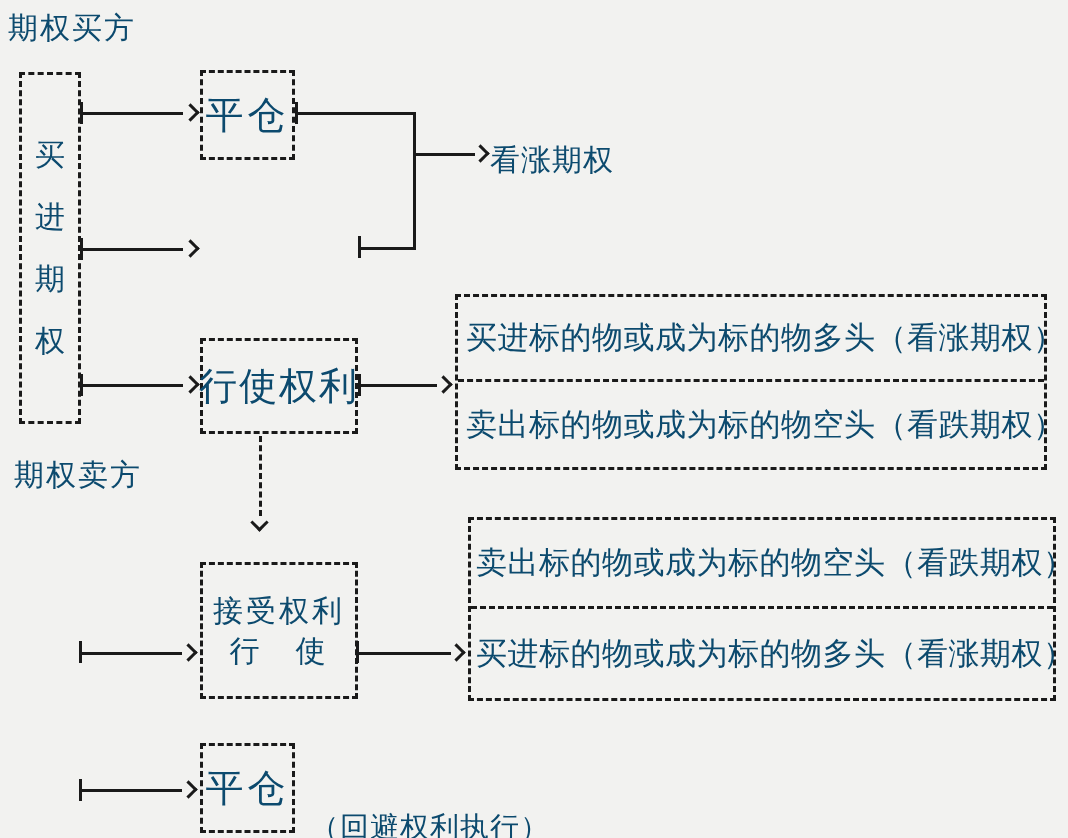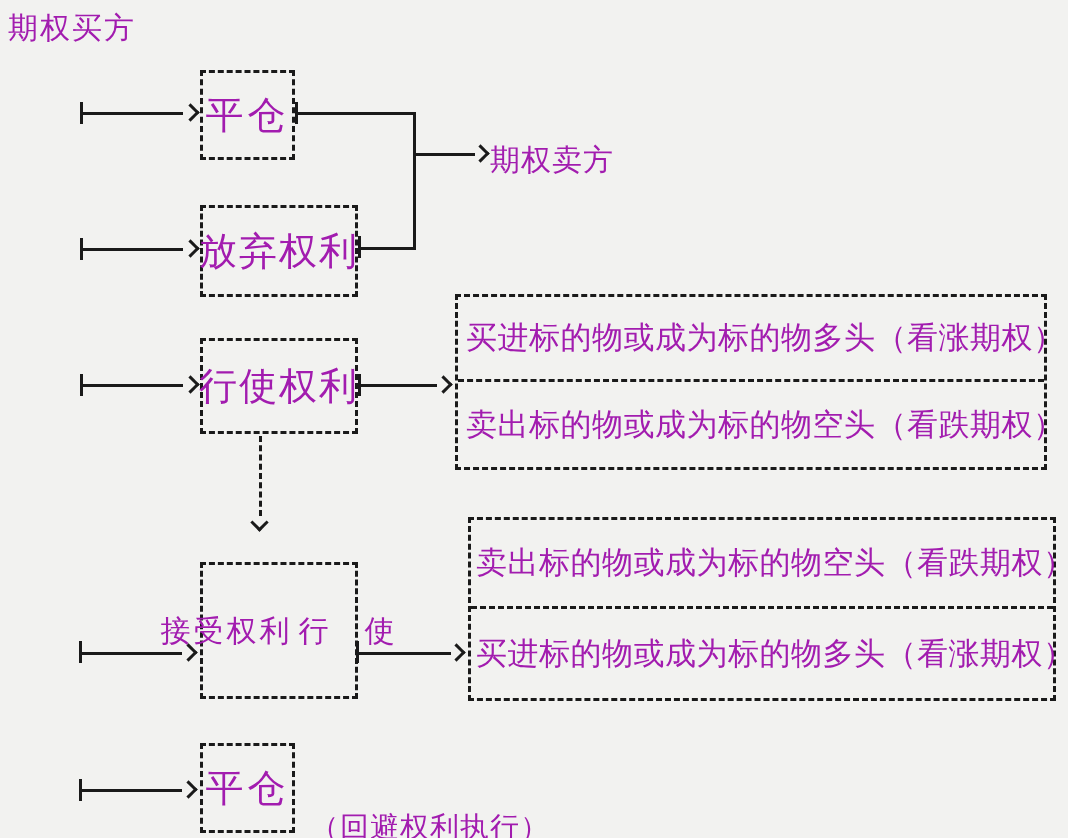--- a/index.html
+++ b/index.html
@@ -1,40 +1,40 @@
 <!DOCTYPE html>
 <html><head>
 <meta charset="utf-8">
 <style>
   html,body{margin:0;padding:0;}
   #canvas{
     position:relative;
     width:1068px;height:838px;
     background:#f2f2f0;
     font-family:"Liberation Serif","DejaVu Serif",serif;
-    color:#a21caf;
+    color:#0c4a6e;
     overflow:hidden;
   }
   .box{
     position:absolute;
     border:3px dashed #1a1a1a;
     box-sizing:border-box;
     display:flex;align-items:center;justify-content:center;
     background:transparent;
   }
   .lbl{position:absolute;font-size:30px;letter-spacing:2px;white-space:nowrap;}
   .vtext{
     width:34px;
     word-break:break-all;
     line-height:62px;
     font-size:30px;
     text-align:center;
   }
   .boxtext{font-size:38px;letter-spacing:4px;white-space:nowrap;}
-  .accept-lines{display:flex;flex-direction:row;align-items:center;gap:6px;}
+  .accept-lines{display:flex;flex-direction:column;align-items:center;gap:6px;}
   .accept-lines .l1,.accept-lines .l2{font-size:30px;letter-spacing:3px;white-space:nowrap;line-height:34px;}
   .orow{
     height:50%;display:flex;align-items:center;
     padding:0 6px 0 8px;box-sizing:border-box;
     font-size:31px;letter-spacing:0.5px;white-space:nowrap;
   }
   .orow.first{border-bottom:3px dashed #1a1a1a;}
   .hline{position:absolute;height:3px;background:#1a1a1a;}
   .vline{position:absolute;width:3px;background:#1a1a1a;}
   .vdash{position:absolute;width:0;border-left:3px dashed #1a1a1a;}
@@ -50,35 +50,36 @@
     transform:rotate(135deg);box-sizing:border-box;
   }
   .note{position:absolute;font-size:29px;letter-spacing:1px;white-space:nowrap;}
 </style>
 </head>
 <body>
 
 <div id="canvas">
 
   <div class="lbl" style="left:8px;top:8px;">期权买方</div>
+  <div class="lbl" style="left:14px;top:455px;">期权卖方</div>
 
+  <div class="box" style="left:19px;top:72px;width:62px;height:352px;">
+    <div class="vtext">买进期权</div>
+  </div>
 
   <div class="box" style="left:200px;top:70px;width:95px;height:90px;">
     <span class="boxtext">平仓</span>
   </div>
 
-  <div class="box" style="left:200px;top:205px;width:158px;height:92px;">
-    <span class="boxtext" style="letter-spacing:2px;">放弃权利</span>
-  </div>
 
   <div class="box" style="left:200px;top:338px;width:158px;height:96px;">
     <span class="boxtext" style="letter-spacing:2px;">行使权利</span>
   </div>
 
-  <div class="lbl" style="left:490px;top:140px;letter-spacing:1px;">期权卖方</div>
+  <div class="lbl" style="left:490px;top:140px;letter-spacing:1px;">看涨期权</div>
 
   <div class="box" style="left:455px;top:294px;width:592px;height:176px;display:block;">
     <div class="orow first">买进标的物或成为标的物多头（看涨期权）</div>
     <div class="orow">卖出标的物或成为标的物空头（看跌期权）</div>
   </div>
 
 
   <div class="box" style="left:200px;top:562px;width:158px;height:137px;">
     <div class="accept-lines">
       <span class="l1">接受权利</span>

